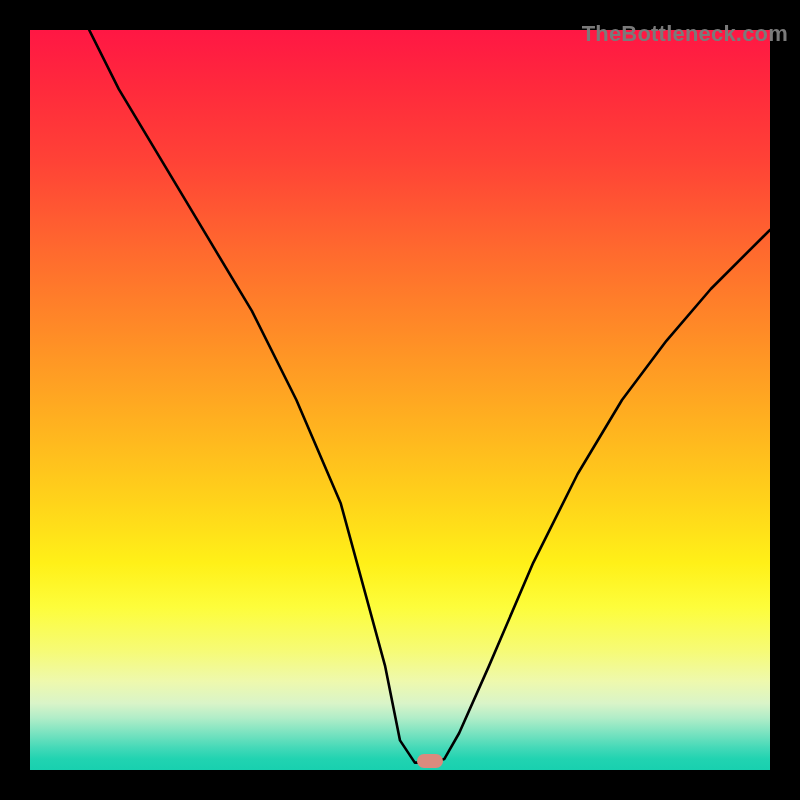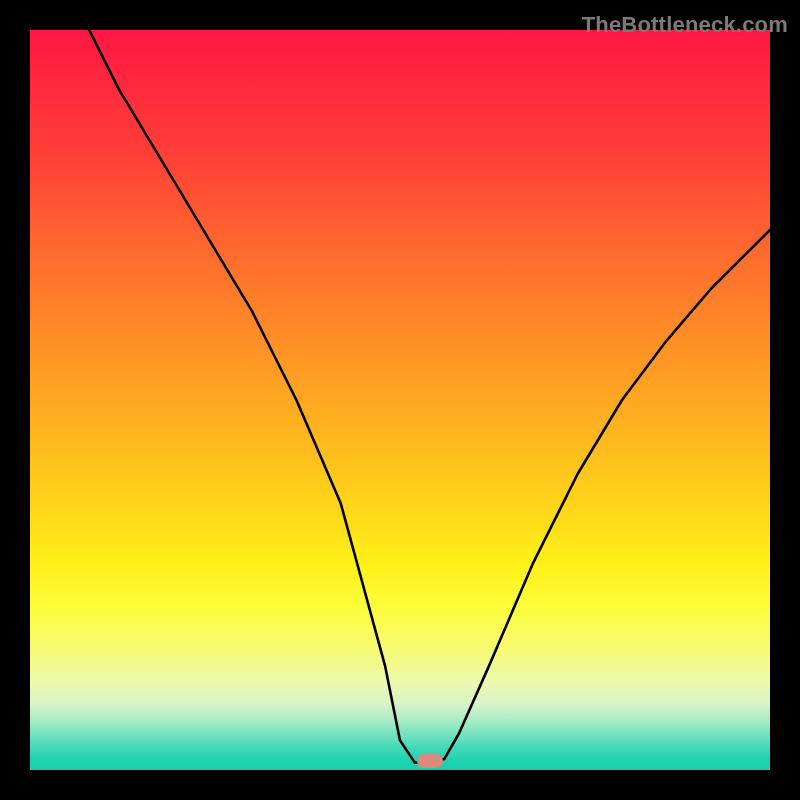--- a/index.html
+++ b/index.html
@@ -7,21 +7,21 @@
     padding: 0;
     width: 800px;
     height: 800px;
     background: #000;
     font-family: Arial, Helvetica, sans-serif;
     position: relative;
     overflow: hidden;
   }
   .watermark {
     position: absolute;
-    top: 12px;
+    top: 21px;
     right: 12px;
     font-size: 22px;
     font-weight: bold;
     color: #7a7a7a;
     z-index: 50;
     letter-spacing: 0.2px;
   }
   .plot-area {
     position: absolute;
     left: 30px;

